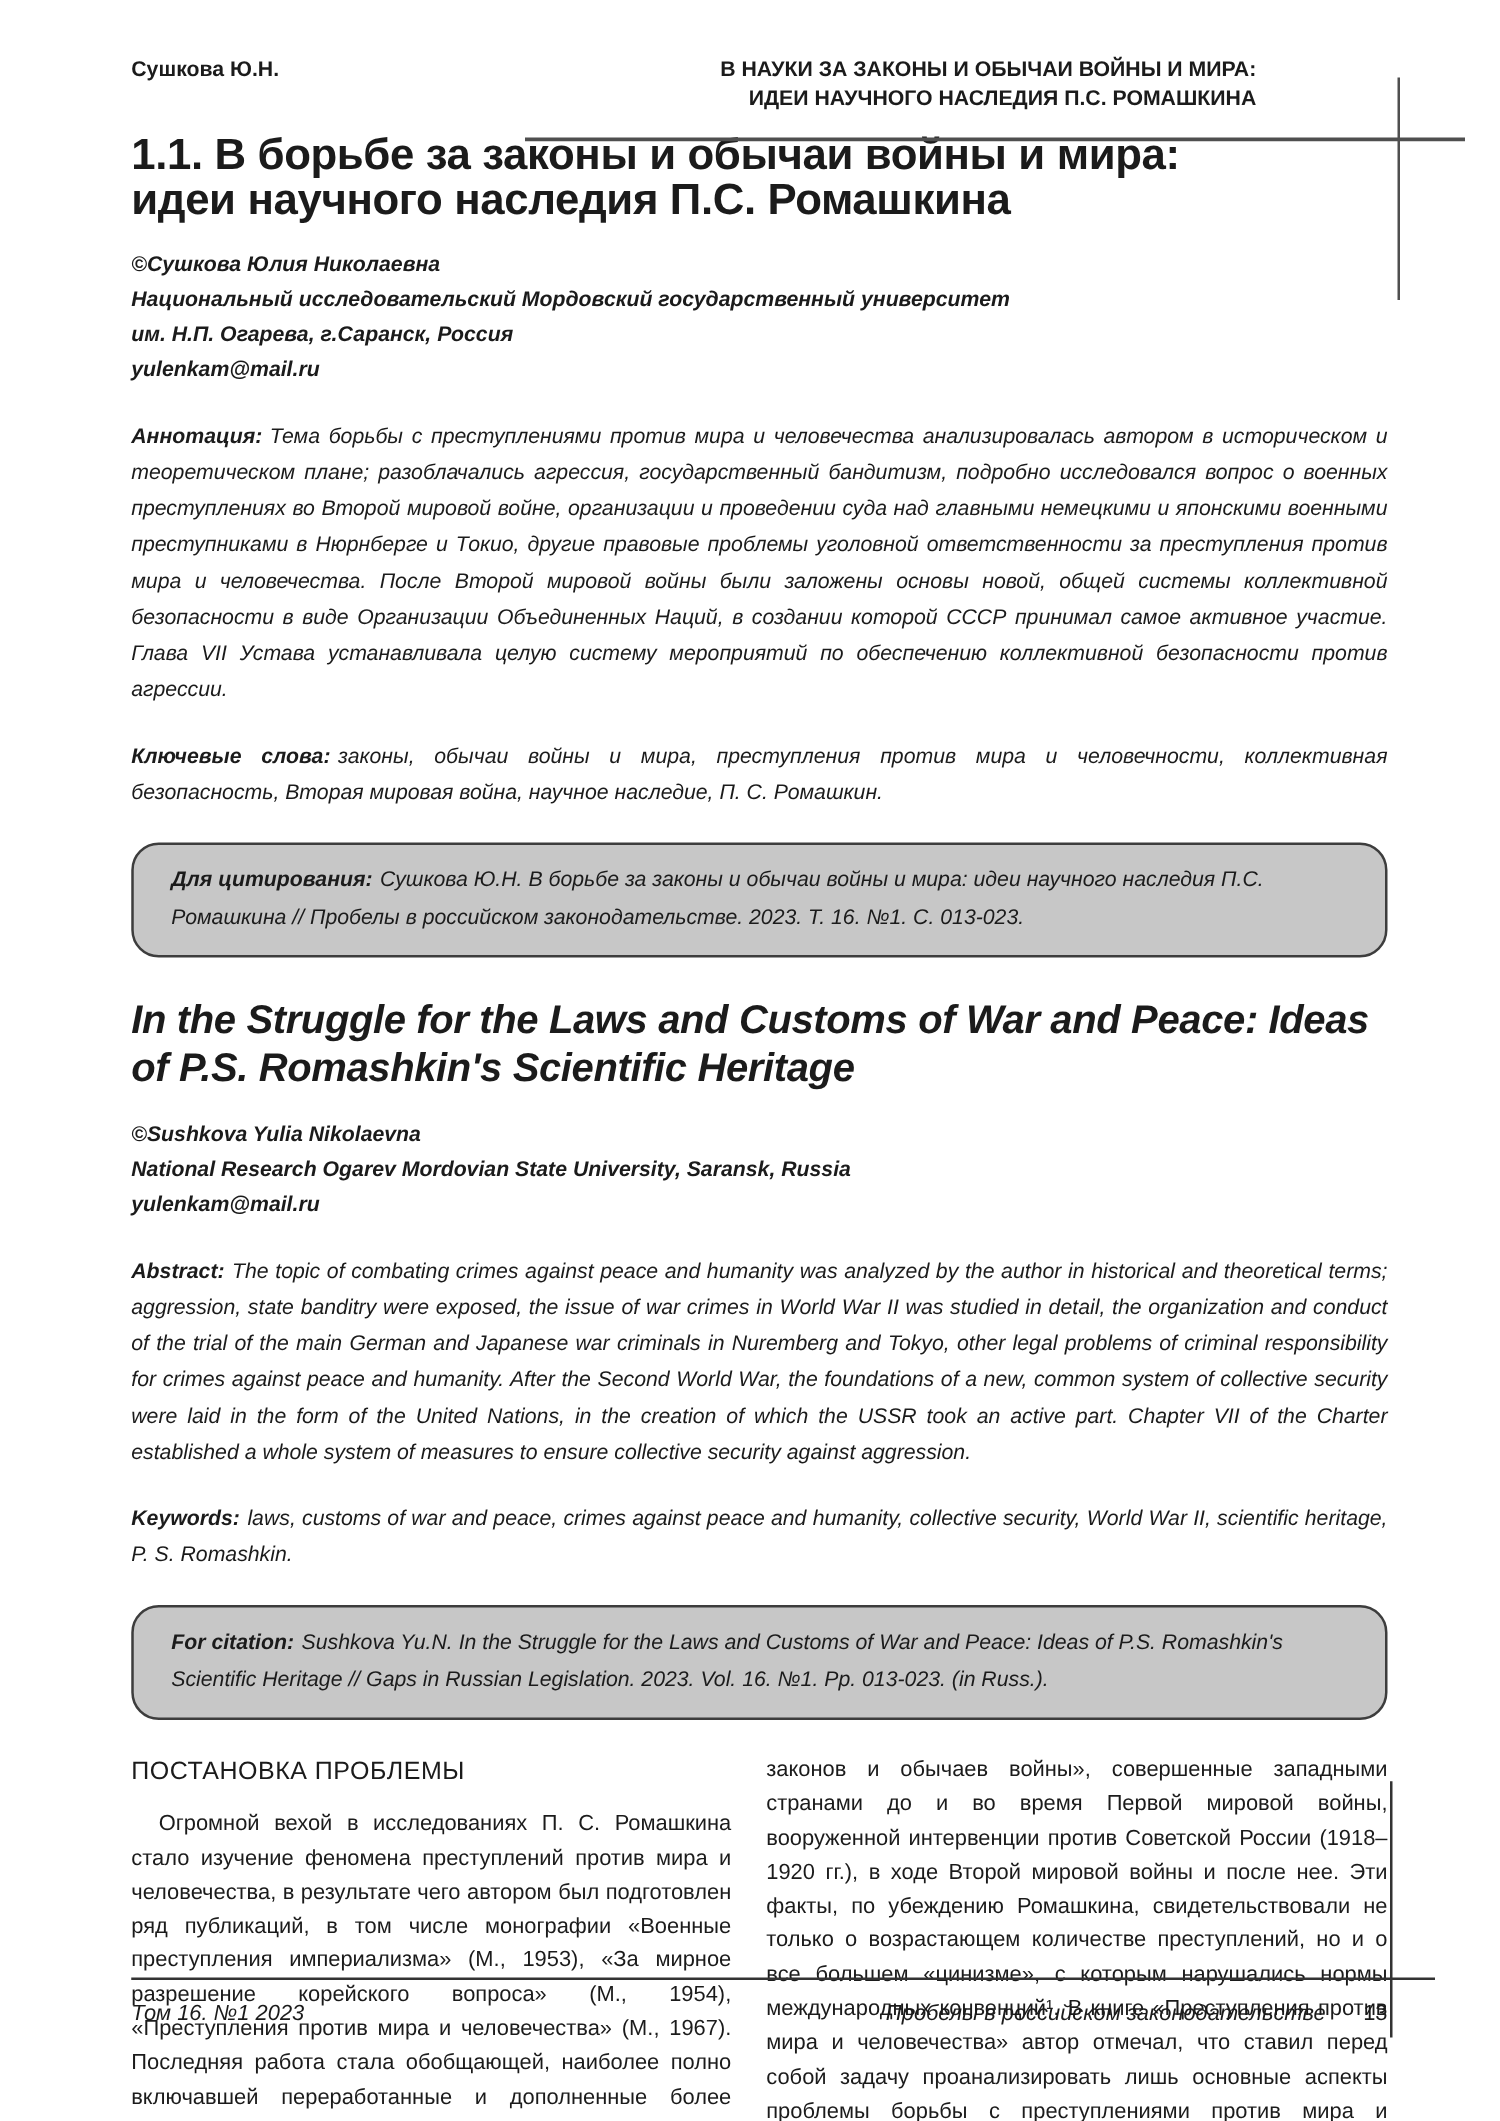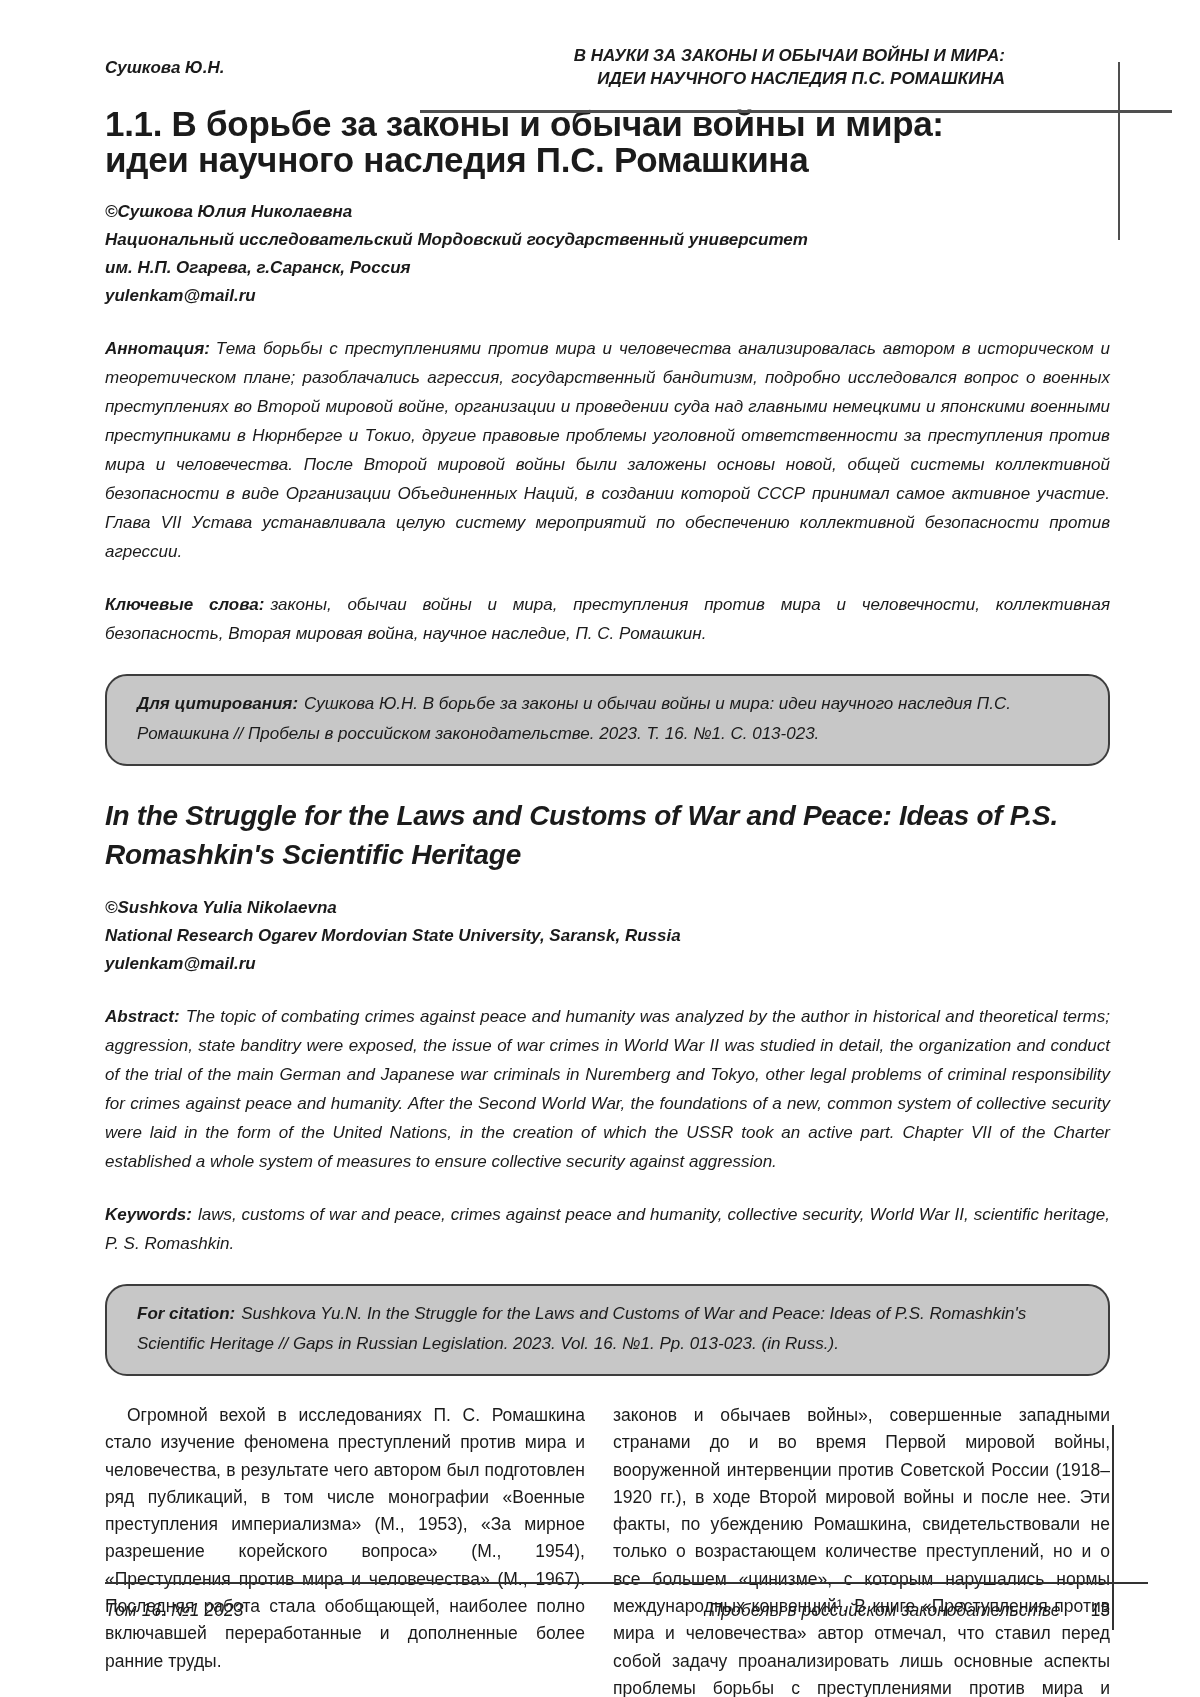--- a/index.html
+++ b/index.html
@@ -14,33 +14,33 @@
     position:relative;
     width:1200px;height:1697px;
     box-sizing:border-box;
     padding:44px 90px 0 105px;
     overflow:hidden;
     font-family:"Liberation Sans", sans-serif;
     color:var(--text);
     background:#ffffff;
   }
   
-  .running-head{display:flex;justify-content:space-between;align-items:center;
-    font-weight:bold;font-style:italic;font-size:17px;line-height:23px;}
+  .running-head{display:flex;justify-content:space-between;align-items:flex-start;
+    font-weight:bold;font-size:17px;line-height:23px;}
   .rh-title{text-align:right;padding-right:105px;}
   
   .rule-top{position:absolute;left:420px;top:110px;width:752px;height:3px;background:var(--rule);}
   .vline{position:absolute;width:2px;background:var(--rule);}
   .vline-top{left:1118px;top:62px;height:178px;}
   .vline-bottom{left:1112px;top:1425px;height:205px;background:var(--rule-dark);}
   
   .section-title{margin:36px 0 0 0;text-align:center;font-size:27px;line-height:37px;
     font-weight:bold;letter-spacing:-0.3px;}
   .ru-title{margin:16px 0 0 0;font-size:35px;line-height:36px;font-weight:bold;letter-spacing:-0.3px;}
-  .en-title{margin:30px 0 0 0;font-size:28px;line-height:39px;font-weight:bold;font-style:italic;letter-spacing:-0.3px;}
+  .en-title{margin:30px 0 0 0;font-size:32px;line-height:39px;font-weight:bold;font-style:italic;letter-spacing:-0.3px;}
   
   .author-block{margin:20px 0 0 0;font-weight:bold;font-style:italic;font-size:17px;line-height:28px;}
   
   .meta-para{margin:24px 0 0 0;font-style:italic;font-size:17px;line-height:29px;text-align:justify;}
   .lbl{font-weight:bold;margin-right:6px;}
   
   .cite-box{margin:26px 0 0 0;background:var(--box-bg);border:2px solid var(--box-border);
     border-radius:22px;padding:13px 48px 15px 30px;}
   .cite-box p{margin:0;font-style:italic;font-size:17px;line-height:30px;text-align:left;}
   
@@ -105,20 +105,21 @@
   <p class="meta-para"><span class="lbl">Abstract:</span><span>The topic of combating crimes against peace and humanity was analyzed by the author in historical and theoretical terms; aggression, state banditry were exposed, the issue of war crimes in World War II was studied in detail, the organization and conduct of the trial of the main German and Japanese war criminals in Nuremberg and Tokyo, other legal problems of criminal responsibility for crimes against peace and humanity. After the Second World War, the foundations of a new, common system of collective security were laid in the form of the United Nations, in the creation of which the USSR took an active part. Chapter VII of the Charter established a whole system of measures to ensure collective security against aggression.</span></p>
 
   <p class="meta-para"><span class="lbl">Keywords:</span><span>laws, customs of war and peace, crimes against peace and humanity, collective security, World War II, scientific heritage, P. S. Romashkin.</span></p>
 
   <div class="cite-box">
     <p><span class="lbl">For citation:</span><span>Sushkova Yu.N. In the Struggle for the Laws and Customs of War and Peace: Ideas of P.S. Romashkin's Scientific Heritage // Gaps in Russian Legislation. 2023. Vol. 16. №1. Pp. 013-023. (in Russ.).</span></p>
   </div>
 
   <div class="columns">
     <div class="col">
+      <div class="col-heading">ПОСТАНОВКА ПРОБЛЕМЫ</div>
       <p class="body-para">Огромной вехой в исследованиях П. С. Ромашкина стало изучение феномена преступлений против мира и человечества, в результате чего автором был подготовлен ряд публикаций, в том числе монографии «Военные преступления империализма» (М., 1953), «За мирное разрешение корейского вопроса» (М., 1954), «Преступления против мира и человечества» (М., 1967). Последняя работа стала обобщающей, наиболее полно включавшей переработанные и дополненные более ранние труды.</p>
 
     </div>
     <div class="col">
       <p class="body-para no-indent">законов и обычаев войны», совершенные западными странами до и во время Первой мировой войны, вооруженной интервенции против Советской России (1918–1920 гг.), в ходе Второй мировой войны и после нее. Эти факты, по убеждению Ромашкина, свидетельствовали не только о возрастающем количестве преступлений, но и о все большем «цинизме», с которым нарушались нормы международных конвенций¹. В книге «Преступления против мира и человечества» автор отмечал, что ставил перед собой задачу проанализировать лишь основные аспекты проблемы борьбы с преступлениями против мира и человечности², хотя</p>
 
     </div>
   </div>
 
   <div class="vline vline-bottom"></div>

